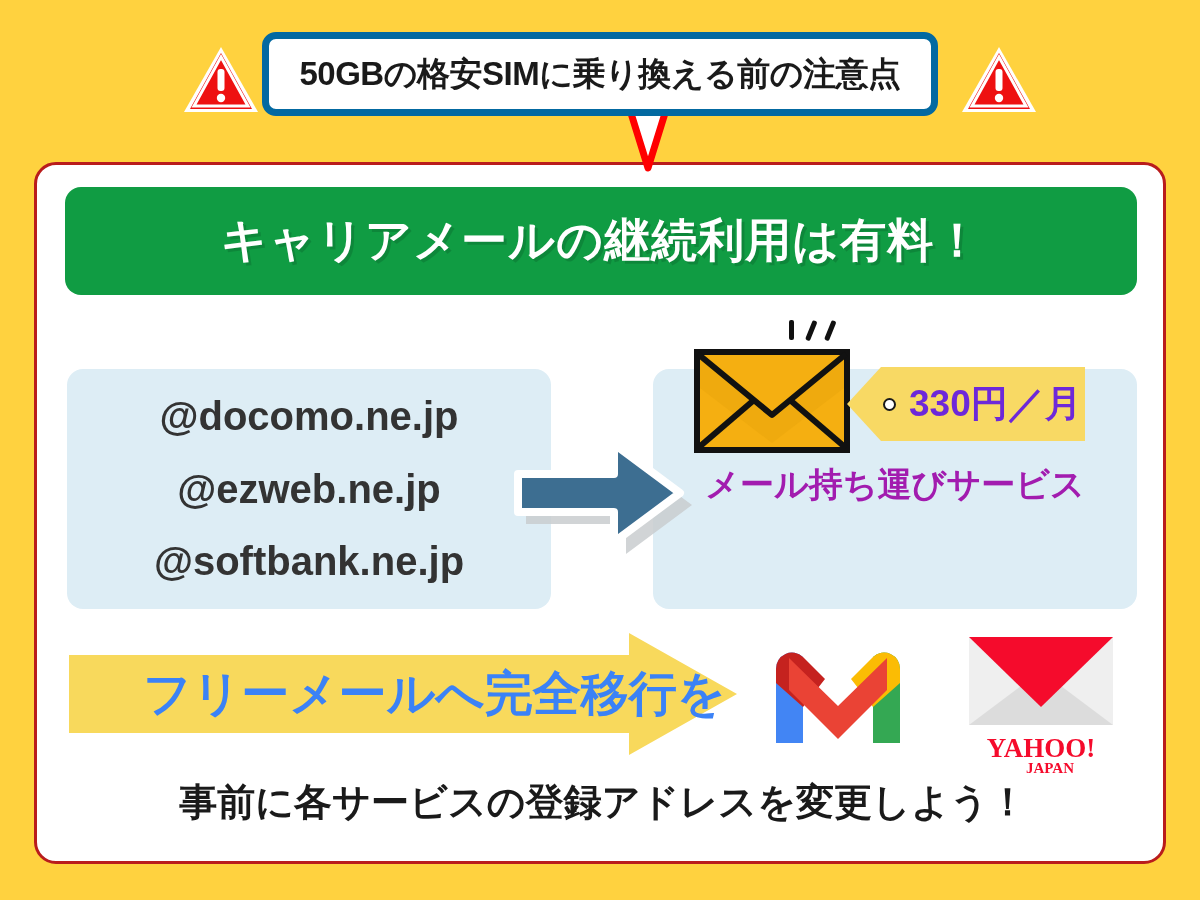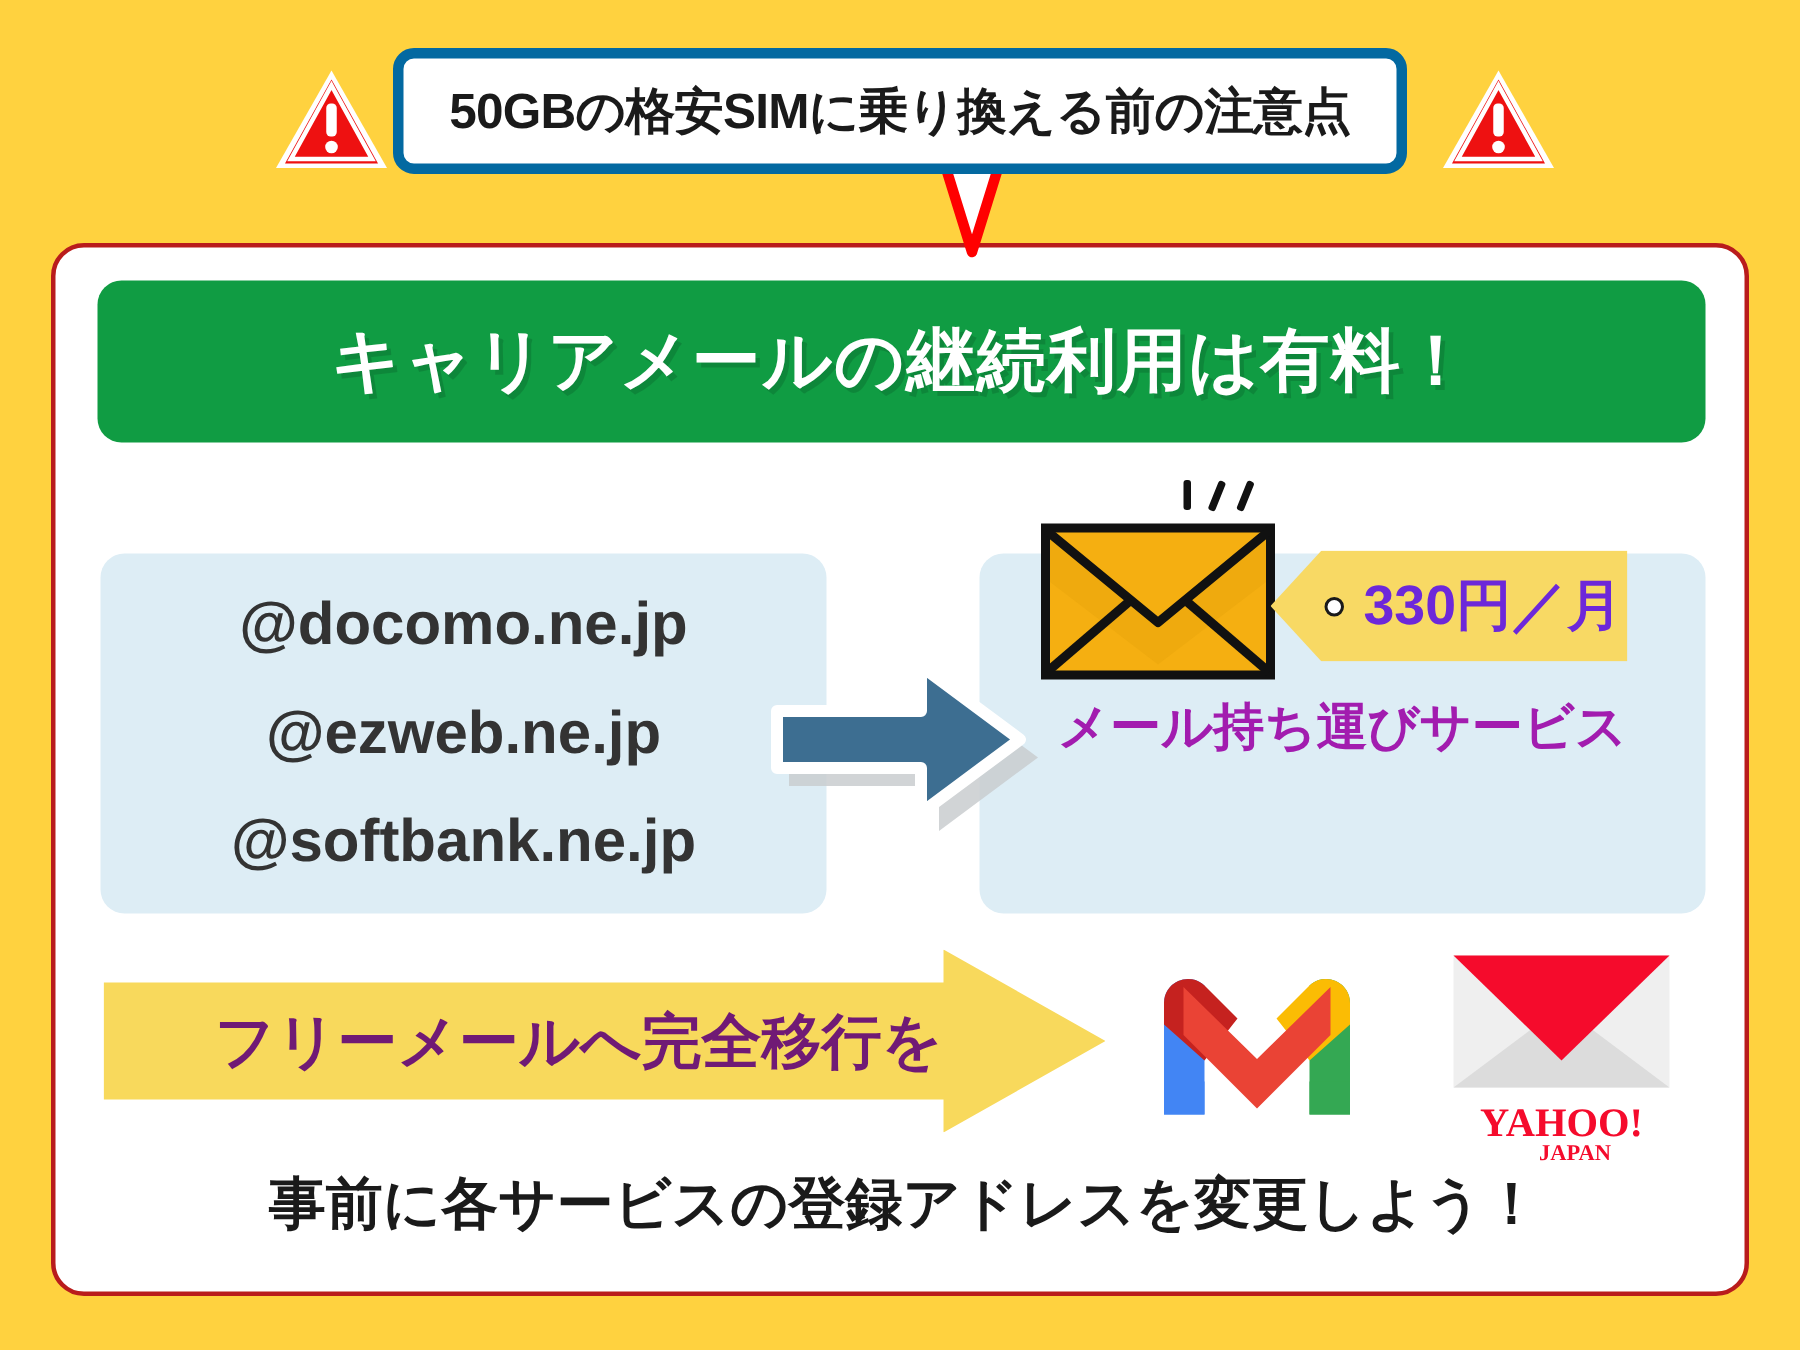--- a/index.html
+++ b/index.html
@@ -236,23 +236,23 @@
     background: #F8D95C;
     clip-path: polygon(0 22px, 560px 22px, 560px 0, 100% 61px, 560px 122px, 560px 100px, 0 100px);
   }
   #cta-arrow-text {
     position: absolute;
     left: 74px;
     top: 22px;
     height: 78px;
     display: flex;
     align-items: center;
-    font-size: 40px;
-    font-weight: bold;
-    color: #701a75;
+    font-size: 48px;
+    font-weight: bold;
+    color: #3b82f6;
     white-space: nowrap;
   }
 
   
   #gmail-logo {
     position: absolute;
     left: 735px;
     top: 470px;
     width: 132px;
     height: 112px;

